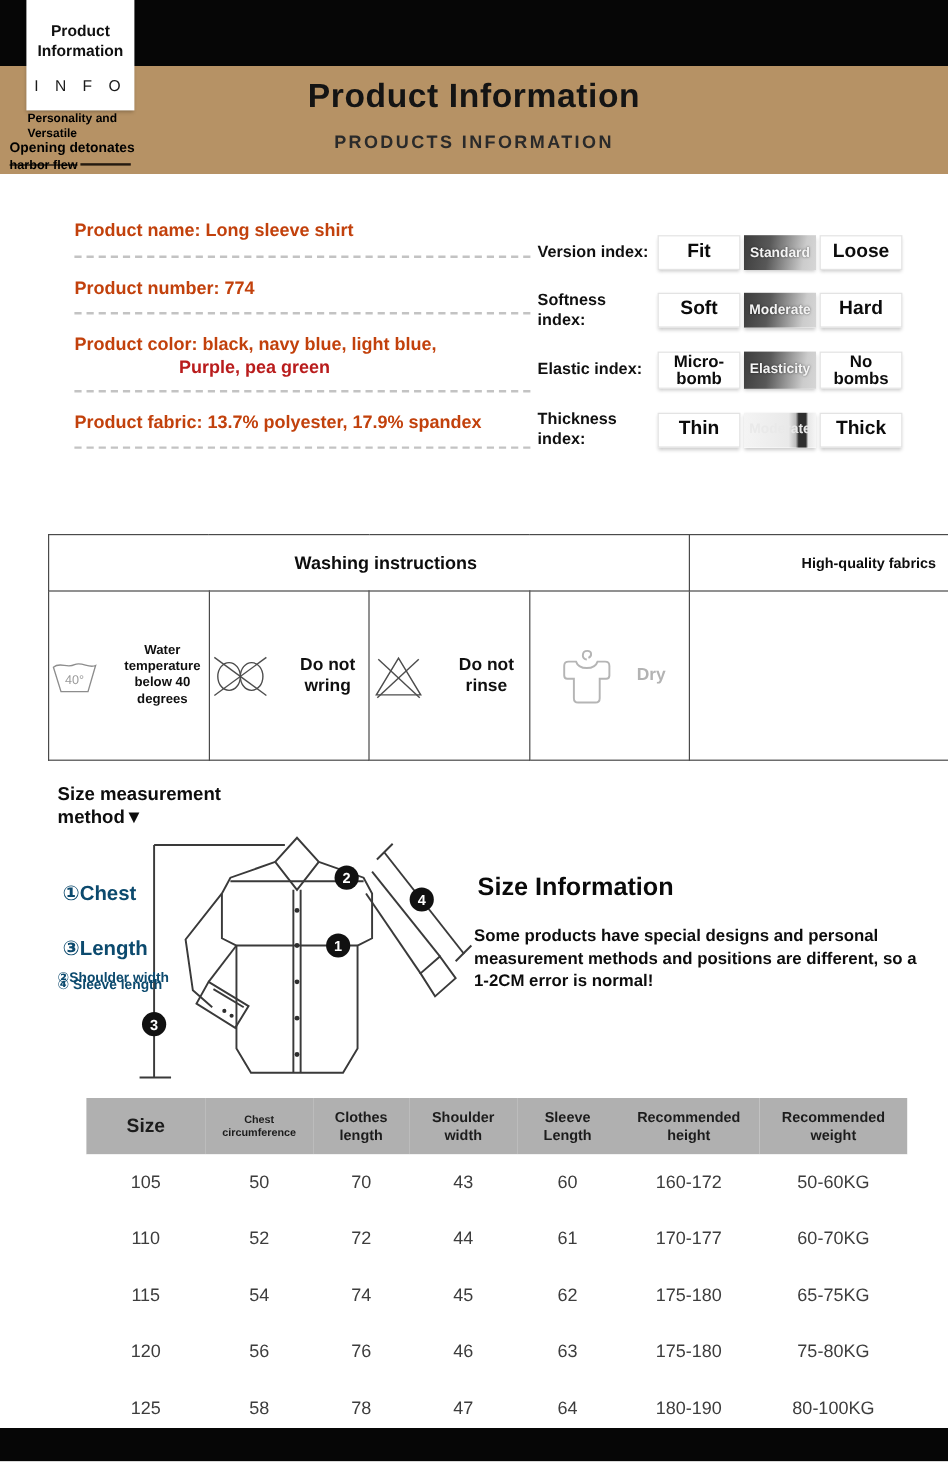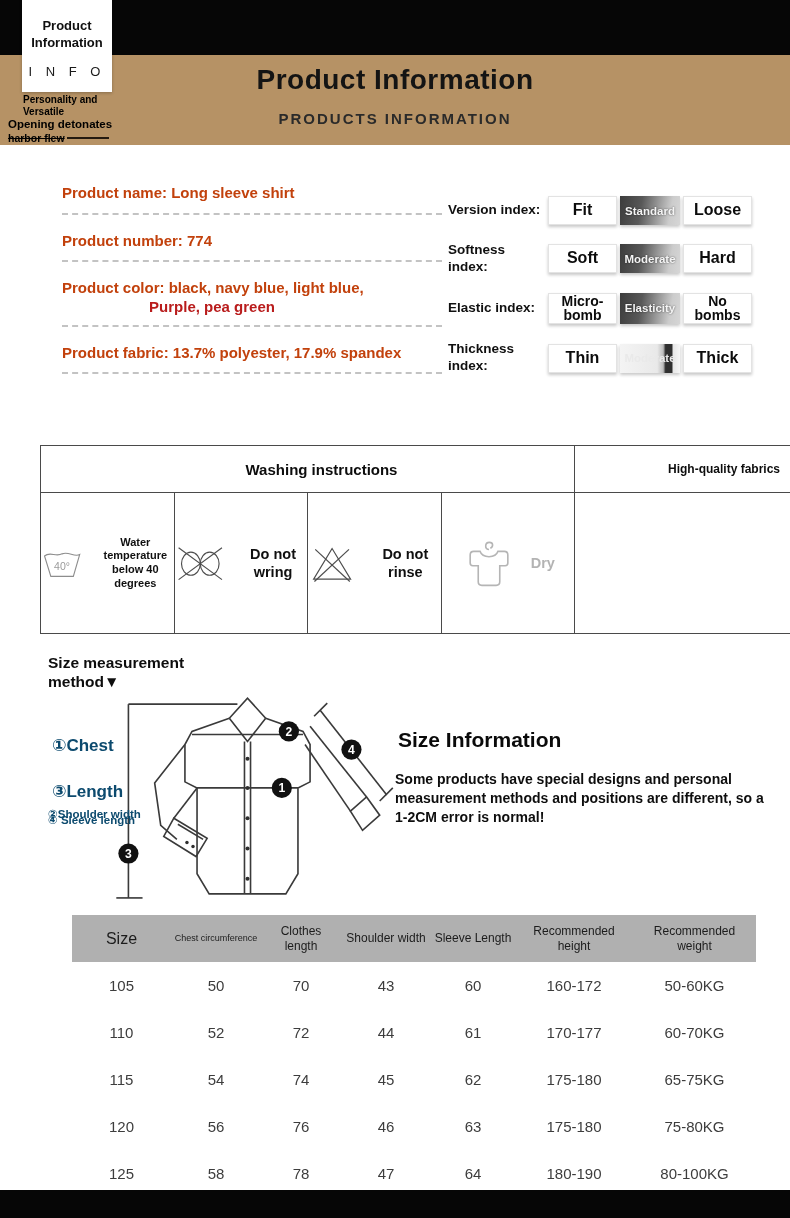--- a/index.html
+++ b/index.html
@@ -66,21 +66,21 @@
   .lg2{left:48px;top:763px;font-size:11.5px;margin-top:44px;}
   .lg3{left:52px;top:781px;font-size:17px;}
   .lg4{left:48px;top:813px;font-size:11.5px;}
 
   .size-info-title{position:absolute;left:398px;top:728px;font-size:21px;font-weight:bold;color:#0a0a0a;}
   .size-info-body{position:absolute;left:395px;top:770px;width:382px;font-size:14px;font-weight:bold;
                   color:#0d0d0d;line-height:1.35;}
 
   
   .stable{position:absolute;left:72px;top:915px;width:656px;border-collapse:collapse;table-layout:fixed;}
-  .stable th{background:#b0b0b0;height:47px;font-weight:normal;color:#1c1c1c;font-size:12px;line-height:1.2;
+  .stable th{background:#b0b0b0;height:47px;font-weight:bold;color:#1c1c1c;font-size:12px;line-height:1.2;
              text-align:center;padding:0 2px;}
   .stable th.big{font-size:16px;}
   .stable th.tiny{font-size:9px;}
   .stable td{height:45px;text-align:center;font-size:15px;color:#3d3d3d;background:#ffffff;}
   .c0{width:95px}.c1{width:86px}.c2{width:76px}.c3{width:86px}.c4{width:80px}.c5{width:114px}.c6{width:119px}
 
   .bar-bottom{position:absolute;left:0;top:1190px;width:790px;height:28px;background:#060606;}
 
   svg{display:block;}
 </style>

